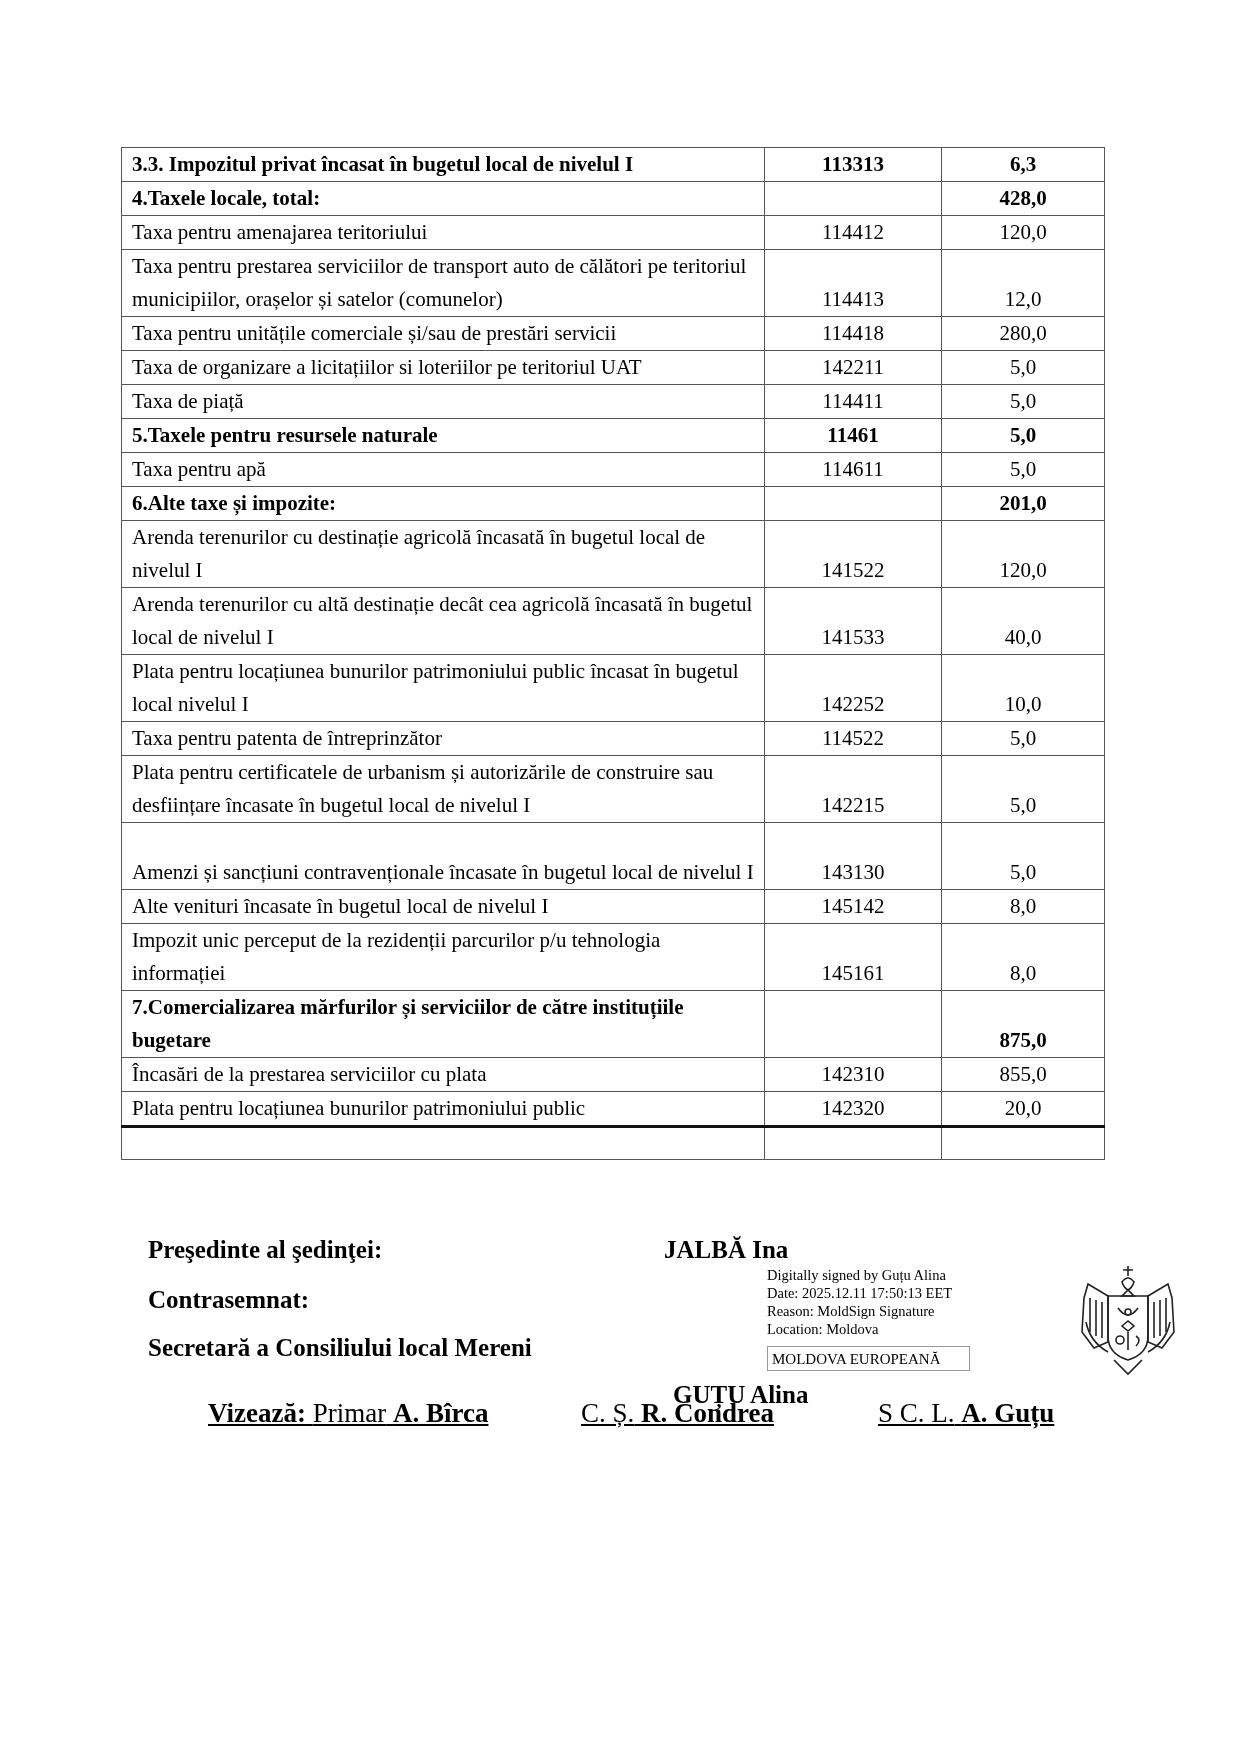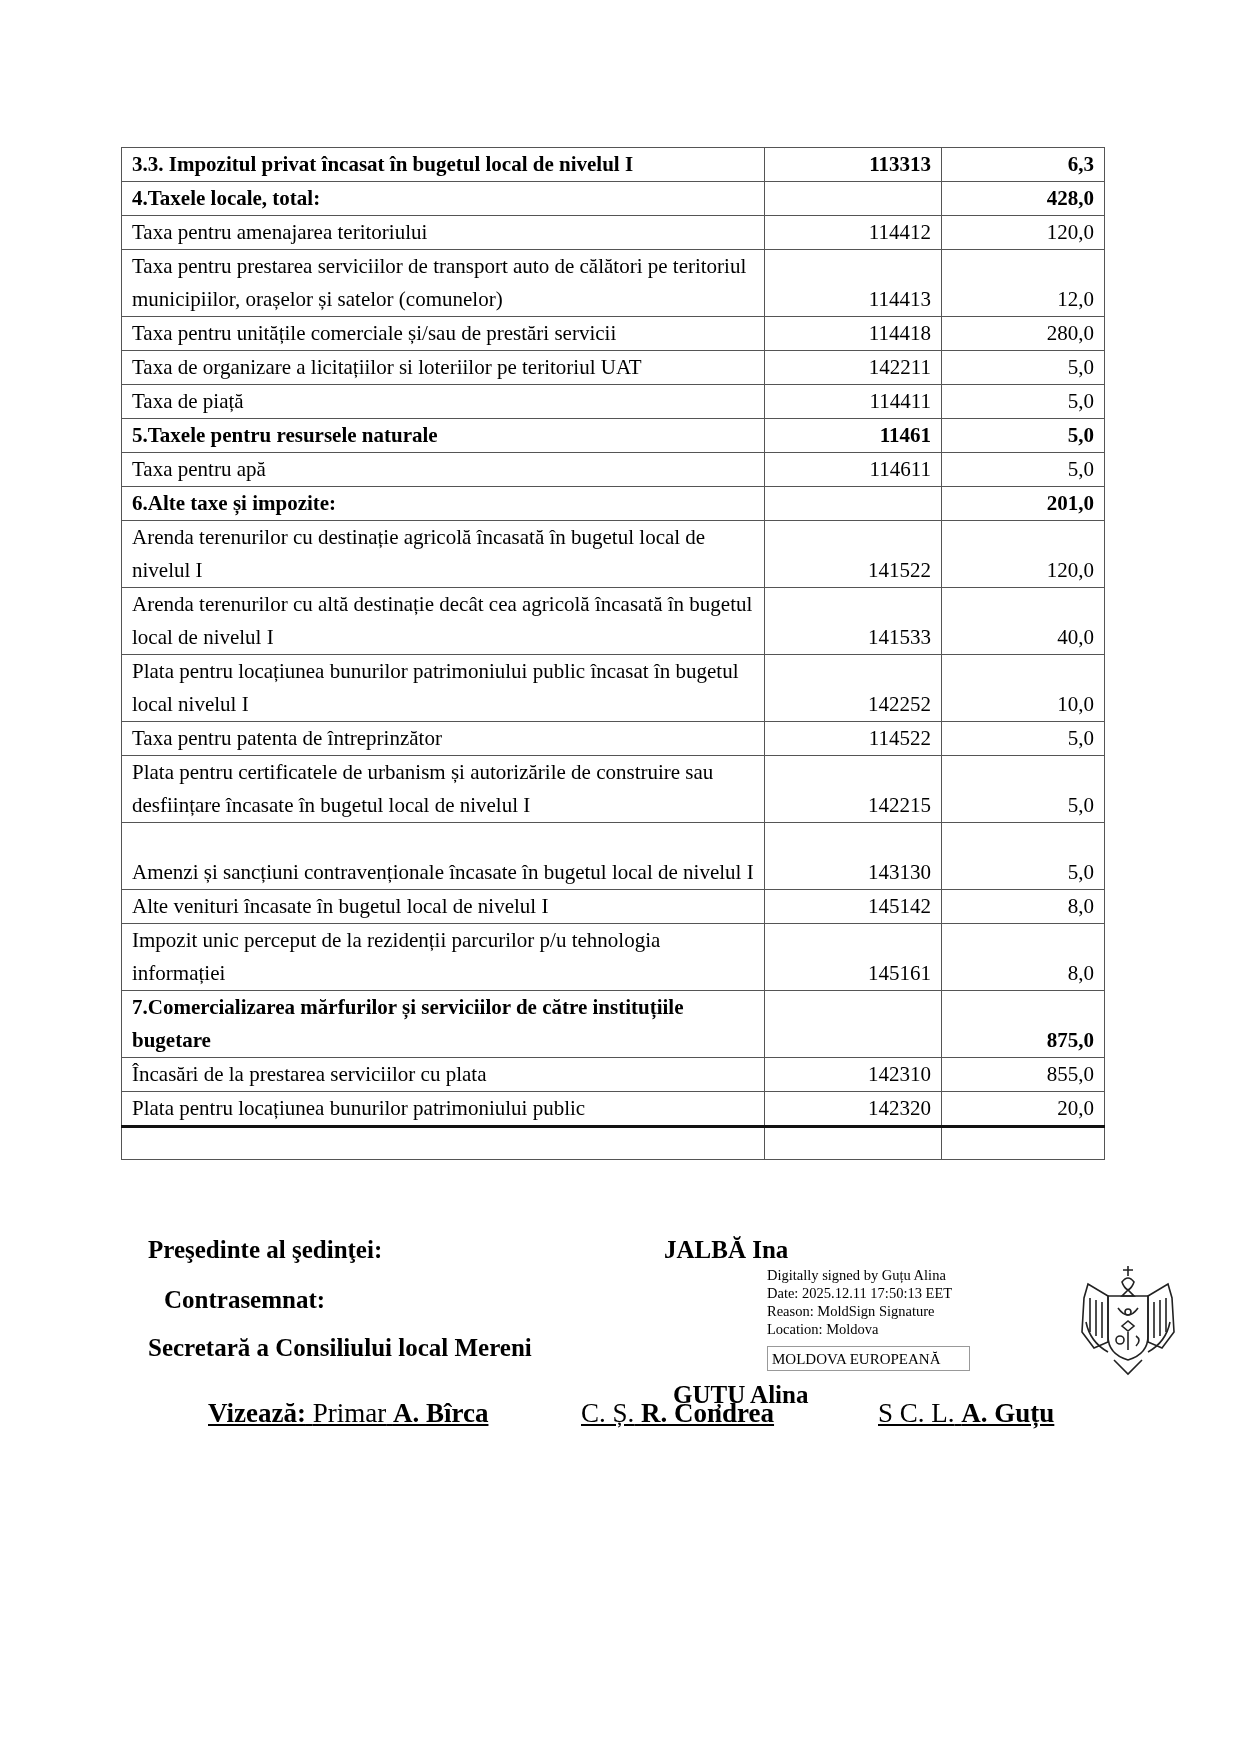--- a/index.html
+++ b/index.html
@@ -8,21 +8,21 @@
   .page { position: absolute; left: 0; top: 0; width: 1241px; height: 1755px; }
 
   table.budget { position: absolute; left: 121px; top: 147px; width: 983px;
                  border-collapse: collapse; table-layout: fixed; }
   table.budget td { border: 1.5px solid #555; font-size: 21px; line-height: 33px;
                     padding: 0 10px; vertical-align: bottom; }
   table.budget col.c1 { width: 643px; }
   table.budget col.c2 { width: 177px; }
   table.budget col.c3 { width: 163px; }
   td.name { text-align: left; }
-  td.code, td.amount { text-align: right; }
+  td.code, td.amount { text-align: center; }
   tr.bold td { font-weight: bold; }
   tr.thick-bottom td { border-bottom: 3px solid #111; }
   tr.single td { height: 33px; }
   tr.double td { height: 66px; }
   tr.empty td { height: 31px; }
 
   .sig-label { position: absolute; left: 148px; font-weight: bold; font-size: 25px; white-space: nowrap; }
   .sig-name { position: absolute; font-weight: bold; font-size: 25px; white-space: nowrap; }
   .dsig { position: absolute; left: 767px; top: 1266px; font-size: 14.5px; line-height: 18px; white-space: nowrap; }
   .dsig-box { position: absolute; left: 767px; top: 1346px; width: 203px; height: 25px;
@@ -153,21 +153,21 @@
         <tr class="empty">
           <td class="name"></td>
           <td class="code"></td>
           <td class="amount"></td>
         </tr>
       </tbody>
   </table>
 
   <div class="sig-label" style="top:1236px;">Preşedinte al şedinţei:</div>
   <div class="sig-name" style="left:664px; top:1236px;">JALBĂ Ina</div>
-  <div class="sig-label" style="top:1286px;margin-left:16px;">Contrasemnat:</div>
+  <div class="sig-label" style="top:1286px;">Contrasemnat:</div>
   <div class="sig-label" style="top:1334px;">Secretară a Consiliului local Mereni</div>
 
   <div class="dsig">
     <div>Digitally signed by Guțu Alina</div>
     <div>Date: 2025.12.11 17:50:13 EET</div>
     <div>Reason: MoldSign Signature</div>
     <div>Location: Moldova</div>
   </div>
   <div class="dsig-box">MOLDOVA EUROPEANĂ</div>
 

